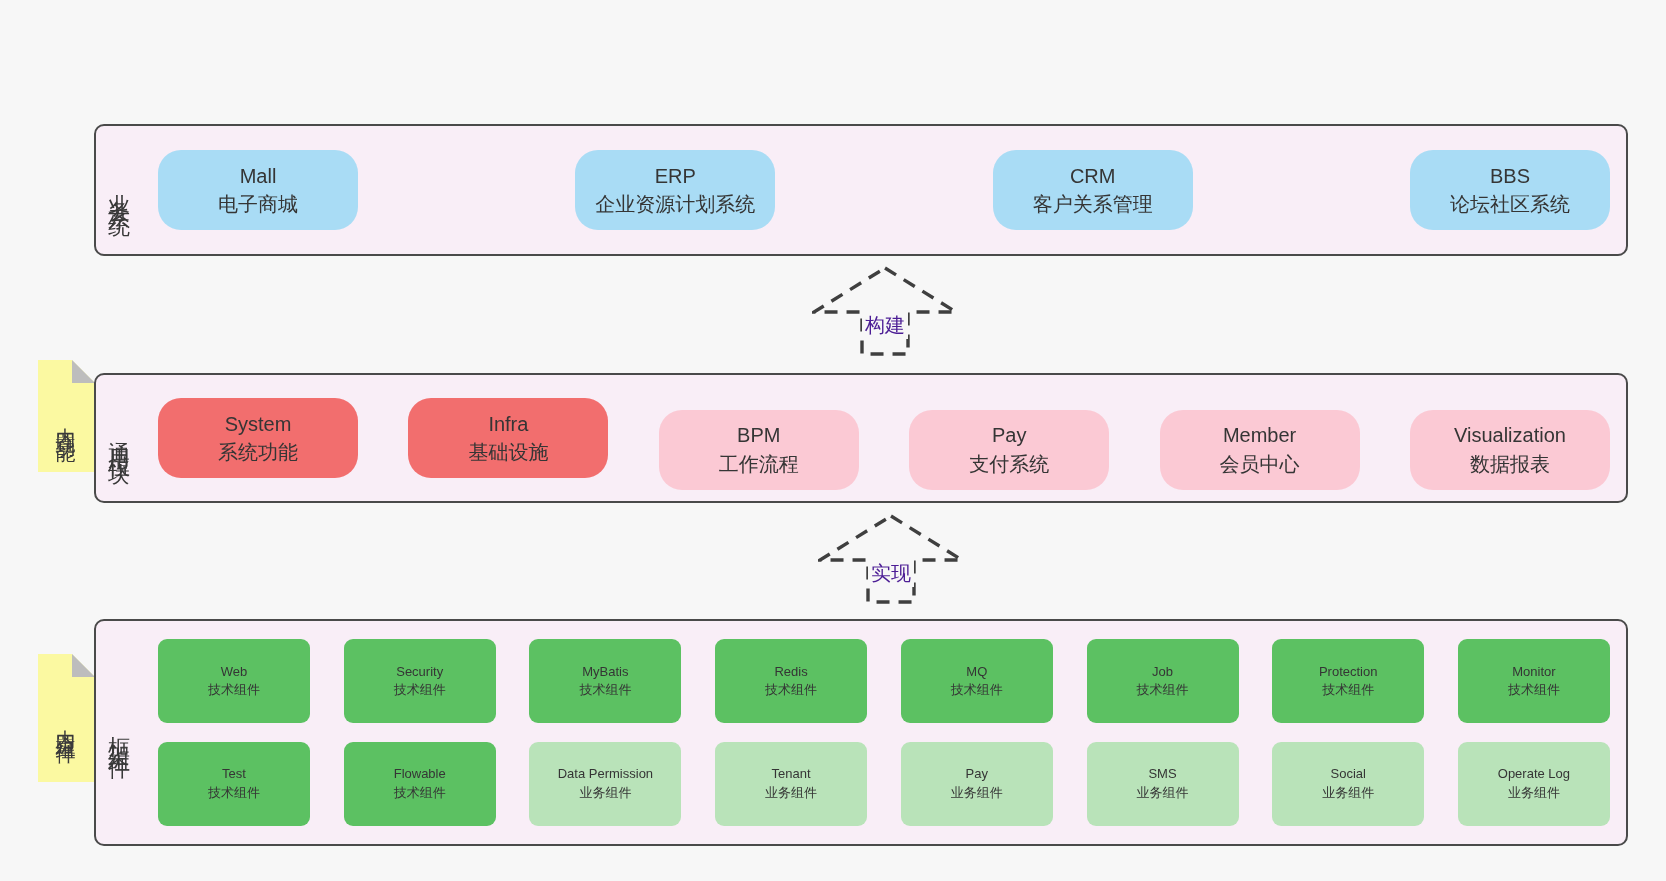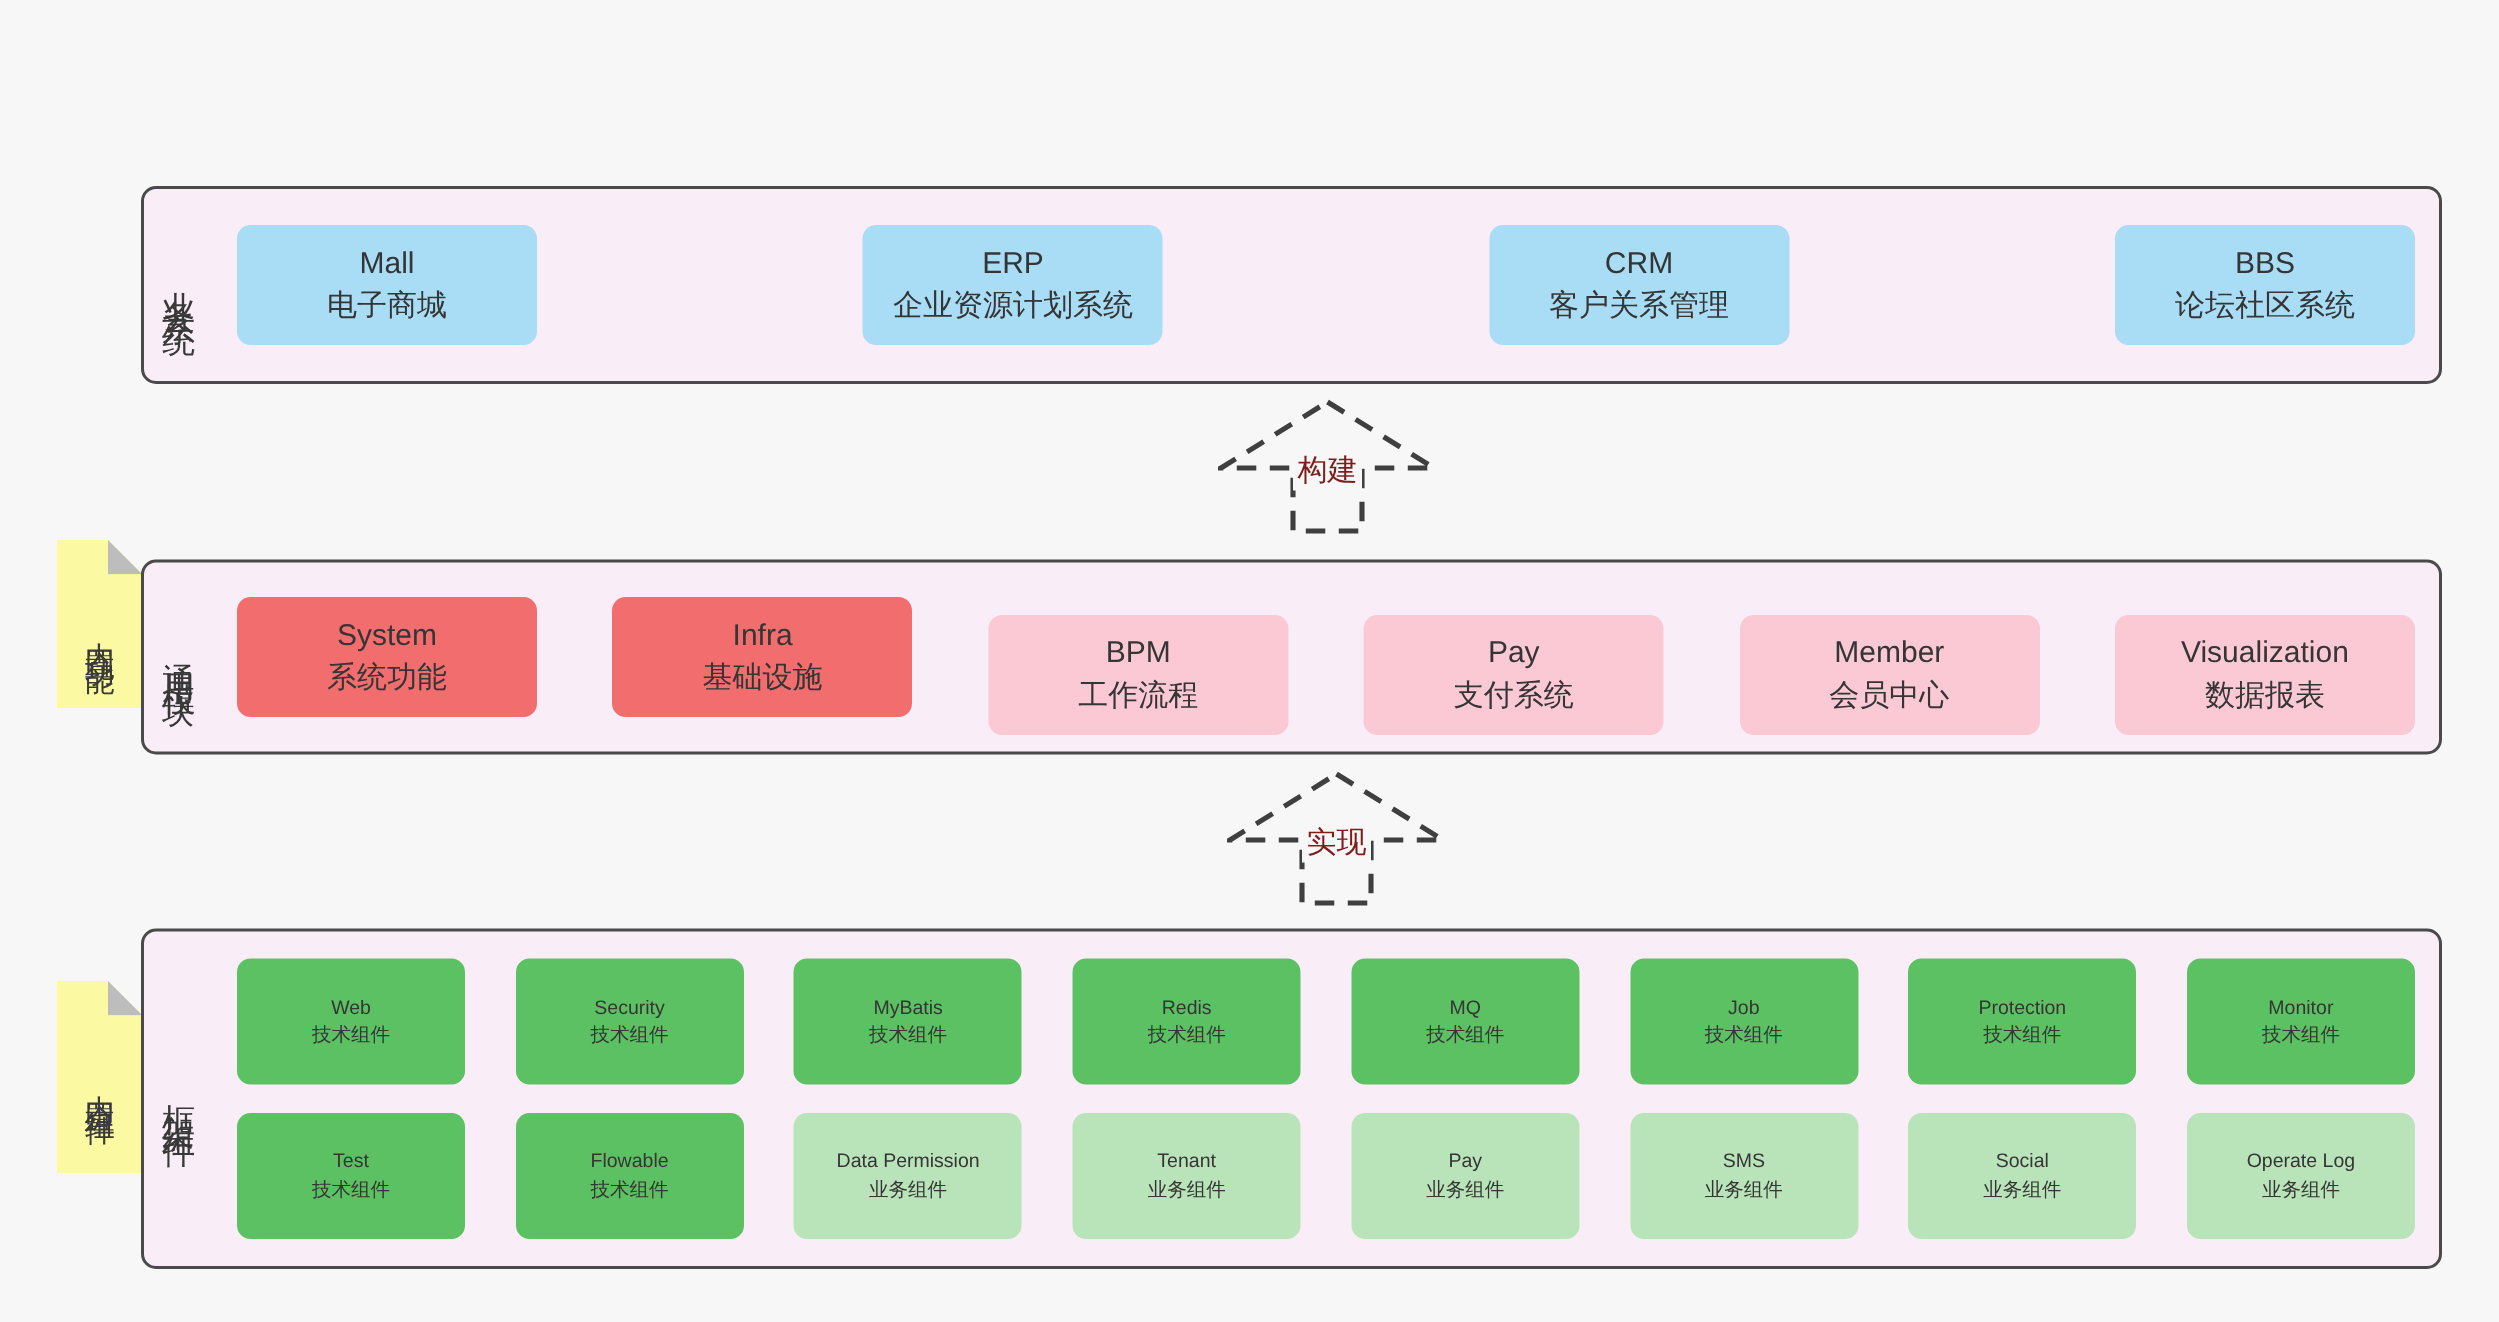--- a/index.html
+++ b/index.html
@@ -21,21 +21,21 @@
     writing-mode:vertical-lr;text-orientation:upright;
     font-size:22px;letter-spacing:7px;color:#383838;
   }
   .boxes{flex:1;display:flex;align-items:center;justify-content:space-between;padding:0 16px;}
   .rows{flex:1;display:flex;flex-direction:column;justify-content:space-evenly;}
   .row{display:flex;justify-content:space-between;padding:0 16px;}
   .box{
     border-radius:9px;display:flex;flex-direction:column;align-items:center;justify-content:center;
     text-align:center;line-height:1.42;color:#353535;box-sizing:border-box;
   }
-  .band-1 .box,.band-2 .box{width:200px;height:80px;font-size:20px;}
+  .band-1 .box,.band-2 .box{width:200px;height:80px;font-size:20px;border-radius:23px;}
   .row .box{width:152px;height:84px;font-size:13px;padding:0 0;}
   .wrap-name{max-width:104px;display:inline-block;}
   .c-blue{background:#a9dcf5;}
   .c-red{background:#f26e6e;}
   .c-pink{background:#fbc9d4;margin-top:23px;}
   .c-green{background:#5cc162;}
   .c-lgreen{background:#b9e3b9;}
   
   .note{position:absolute;left:38px;width:57px;z-index:1;}
   .note-1{top:360px;height:112px;}
@@ -57,22 +57,22 @@
   }
   
   .arrow{position:absolute;width:146px;height:90px;z-index:2;}
   .arrow-1{left:812px;top:266px;}
   .arrow-2{left:818px;top:514px;}
   .arrow svg{display:block;width:100%;height:100%;}
   .arrow polygon{
     fill:none;stroke:#3f3f3f;stroke-width:3.4;stroke-dasharray:13 9;stroke-linecap:butt;
   }
   .arrow-label{
-    position:absolute;left:50%;top:34px;transform:translateX(-50%);
-    background:#f7f7f7;font-size:20px;color:#7f1d1d;padding:0 3px;white-space:nowrap;
+    position:absolute;left:50%;top:46px;transform:translateX(-50%);
+    background:#f7f7f7;font-size:20px;color:#4c1d95;padding:0 3px;white-space:nowrap;
   }
 </style>
 </head>
 <body>
 
 <div class="canvas">
 
   <div class="note note-1">
     <div class="note-bg"></div>
     <div class="note-fold"></div>

